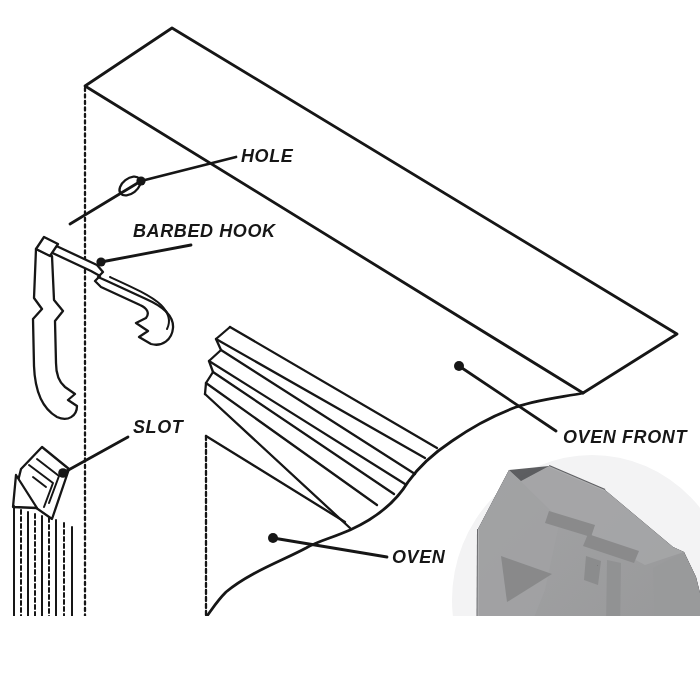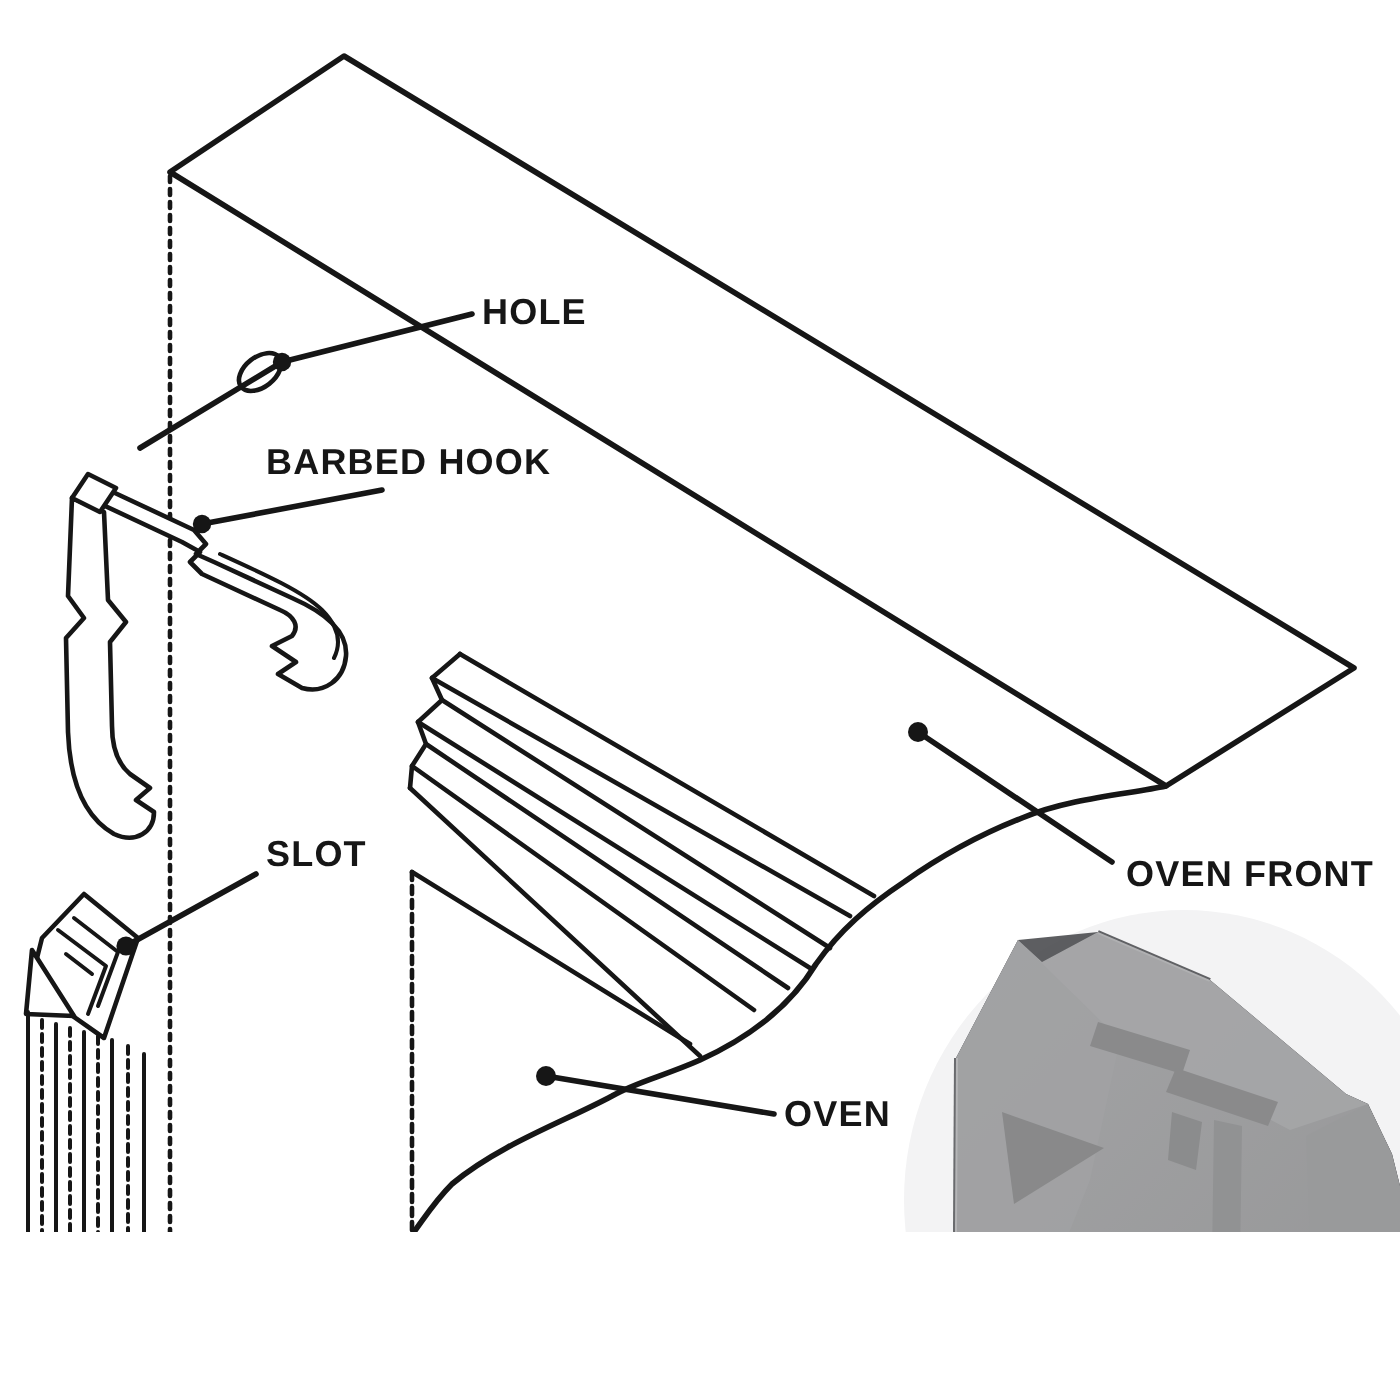--- a/index.html
+++ b/index.html
@@ -1,21 +1,21 @@
 <!DOCTYPE html>
 <html style="--ink: #161616; --background: #ffffff; --rubber-dark: #2e2f31; --rubber-mid: #3c3d40; --rubber-light: #4b4c50; --photo-backdrop: #f3f3f4;"><head>
 <meta charset="utf-8">
 <style>
   :root{
     --ink:#161616; --background:#ffffff;
     --rubber-dark:#2e2f31; --rubber-mid:#3c3d40; --rubber-light:#4b4c50;
     --photo-backdrop:#f3f3f4;
   }
   html,body{margin:0;padding:0;background:var(--background);}
-  .stage{width:700px;height:616px;position:relative;background:var(--background);overflow:hidden;}
+  .stage{width:700px;height:616px;position:relative;background:var(--background);overflow:hidden;font-style:italic;}
   svg{display:block;}
   .ink{stroke:var(--ink);fill:none;stroke-linecap:round;stroke-linejoin:round;}
   .w3{stroke-width:2.8;}
   .w2{stroke-width:2.3;}
   .w1{stroke-width:2;}
   .whitefill{fill:#ffffff;}
   .dot{fill:var(--ink);stroke:none;}
   .lbl{font-family:"Liberation Sans",sans-serif;font-weight:700;font-size:18px;
        letter-spacing:.6px;fill:var(--ink);stroke:none;}
   .dash{stroke-dasharray:3,3.5;}

